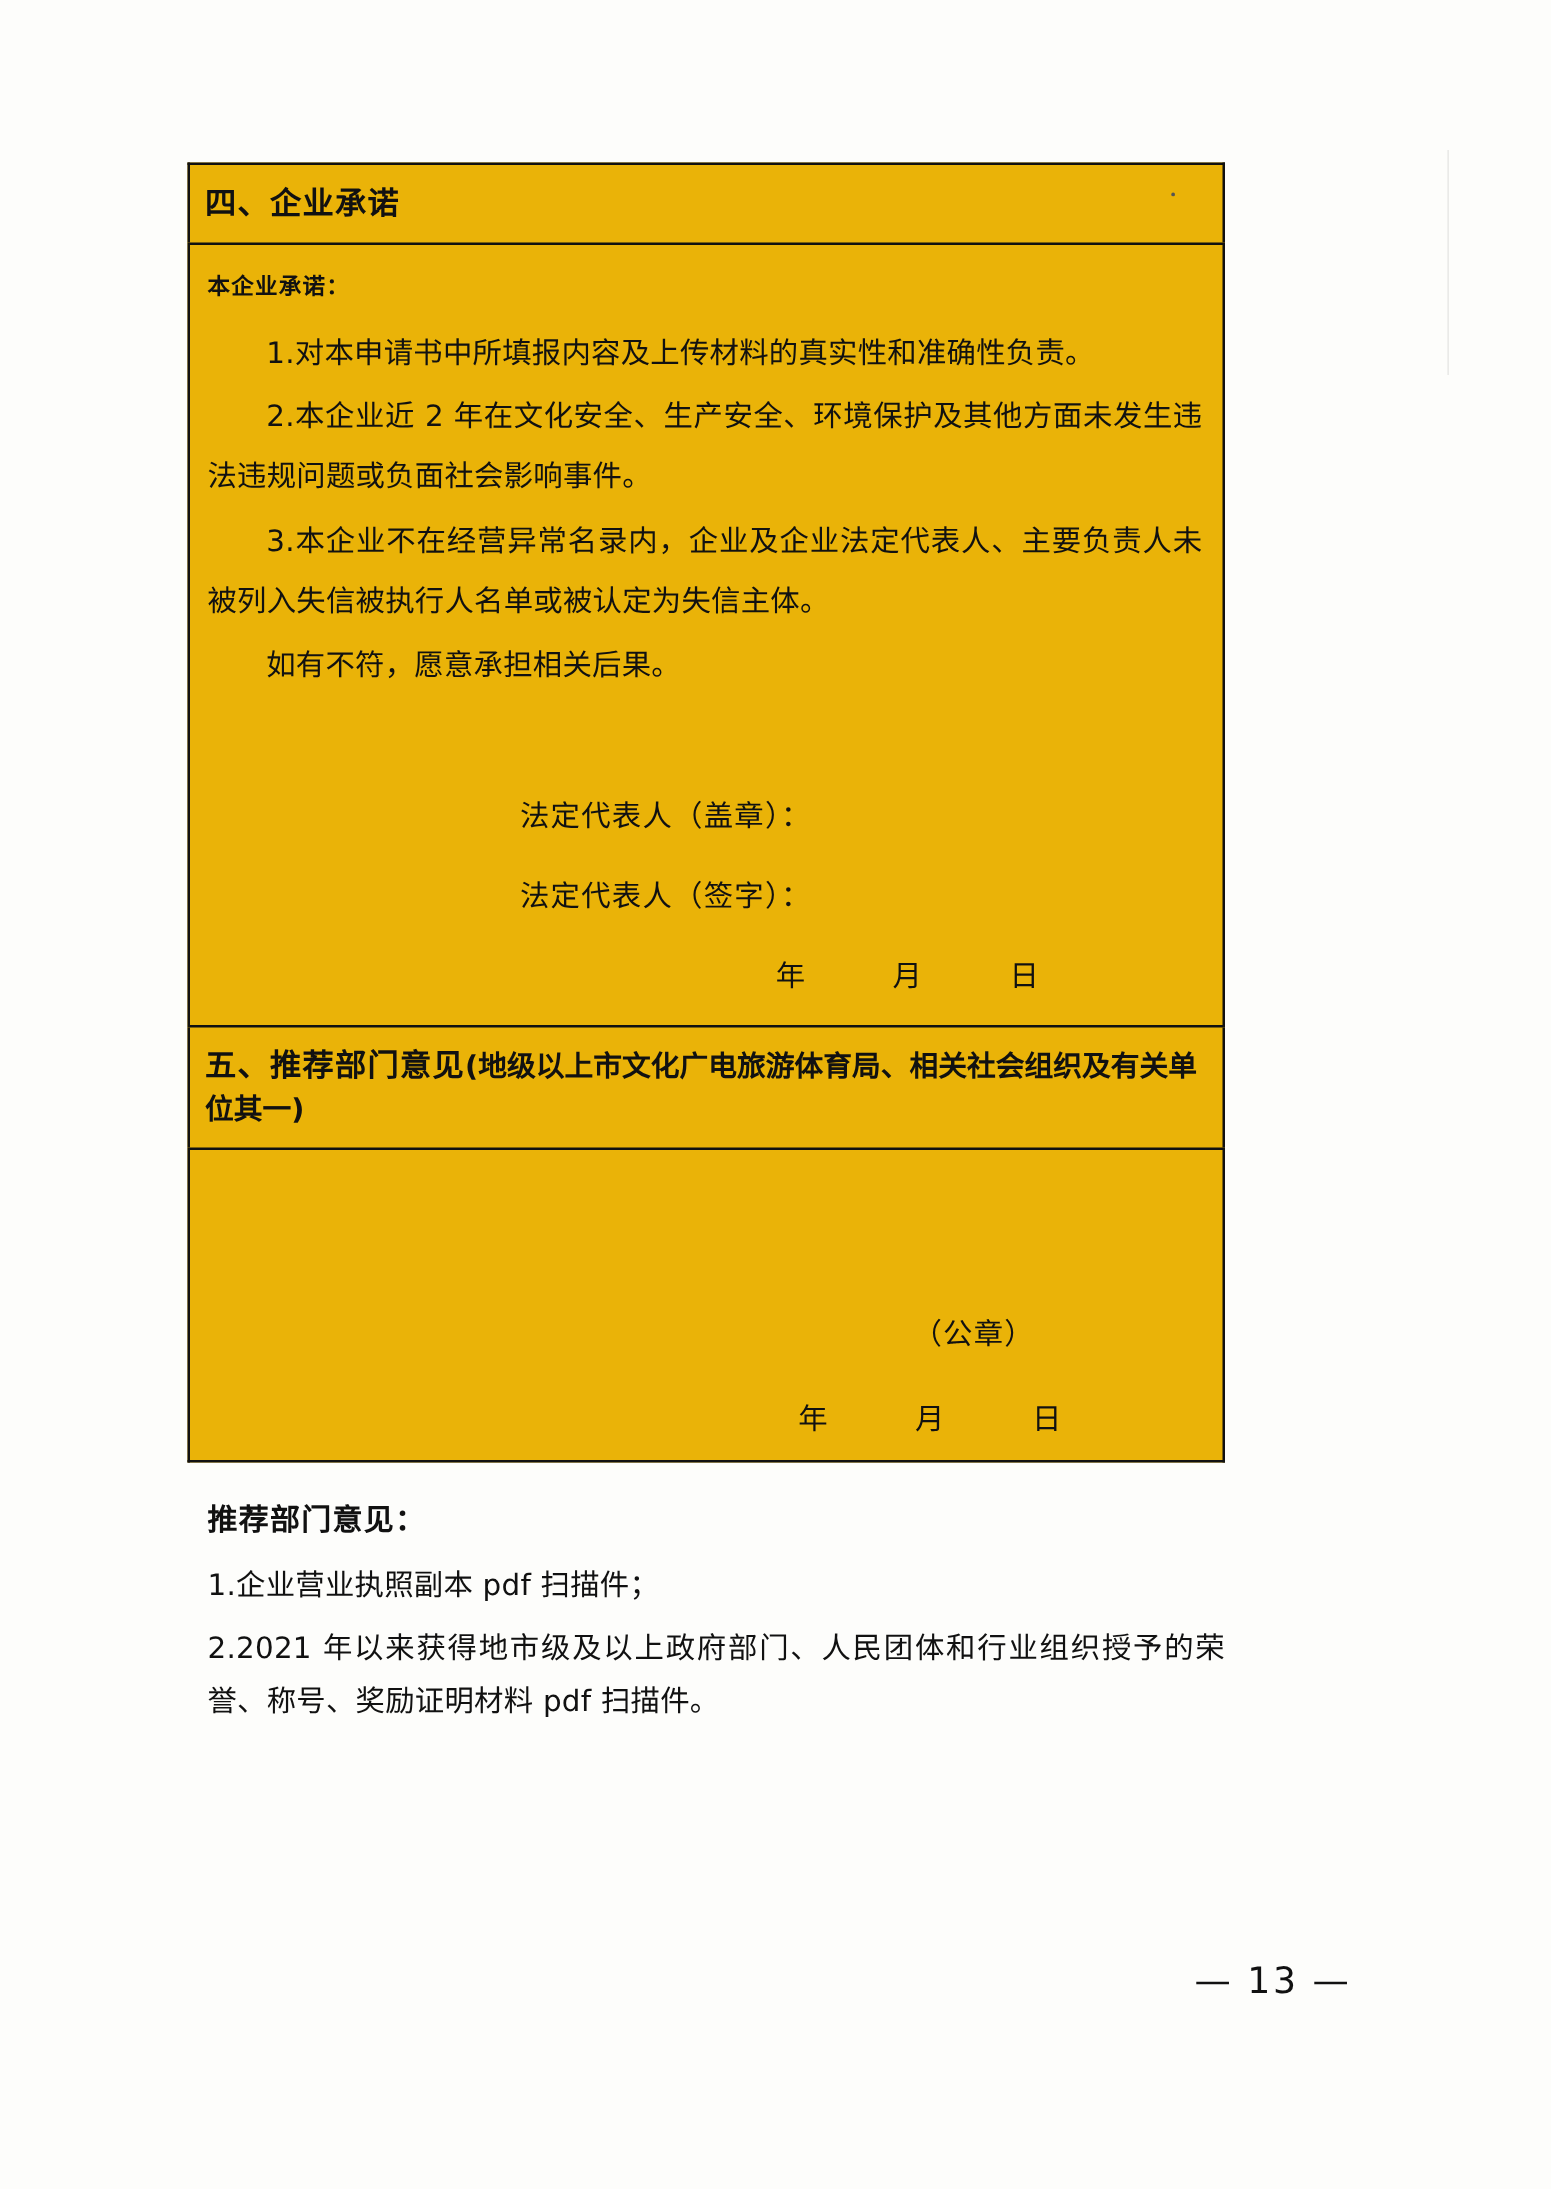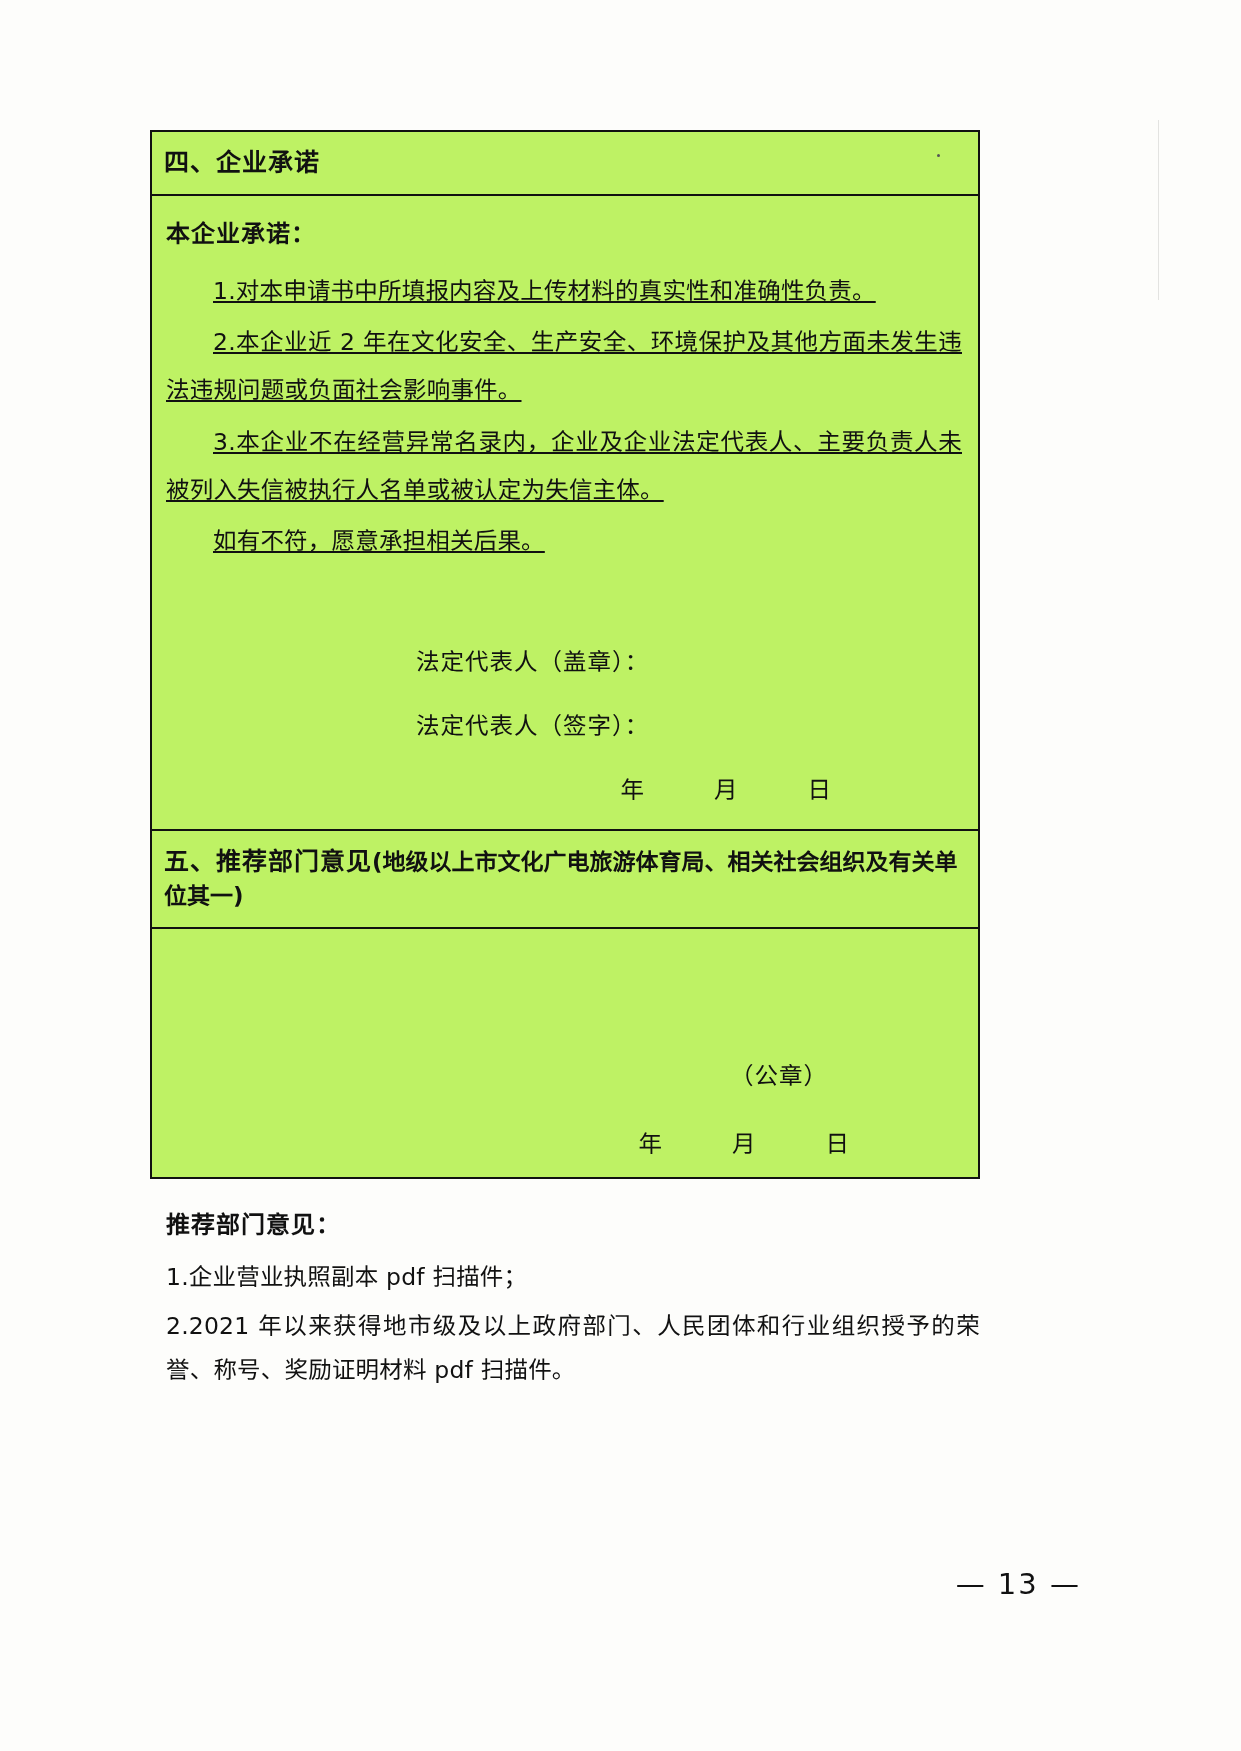--- a/index.html
+++ b/index.html
@@ -35,21 +35,21 @@
     top: 130px;
     width: 830px;
     z-index: 2;
   }
 
   
   .form-table {
     border: 2.2px solid #111;
     border-collapse: collapse;
     width: 830px;
-    background: #bef264;
+    background: #eab308;
   }
 
   .row-sec-title {
     border-bottom: 2.2px solid #111;
   }
 
   .cell {
     padding: 0;
     vertical-align: top;
   }
@@ -68,38 +68,37 @@
     font-size: 23px;
     letter-spacing: 0px;
   }
 
   .body-block {
     padding: 16px 16px 14px 14px;
   }
 
   .lead {
     font-weight: bold;
-    font-size: 24px;
+    font-size: 18px;
     letter-spacing: 1px;
     margin: 4px 0 16px 0;
     line-height: 1.5;
   }
 
   .para {
     font-size: 23.5px;
     line-height: 2.03;
     margin: 0 0 4px 0;
     text-align: justify;
     text-justify: inter-ideograph;
     letter-spacing: 0.2px;
   }
 
   .para.indent {
     text-indent: 2em;
-    text-decoration: underline;
   }
 
   .spacer-tall {
     height: 74px;
   }
 
   .sign-line {
     font-size: 23.5px;
     line-height: 1.6;
     margin: 0 0 26px 0;

